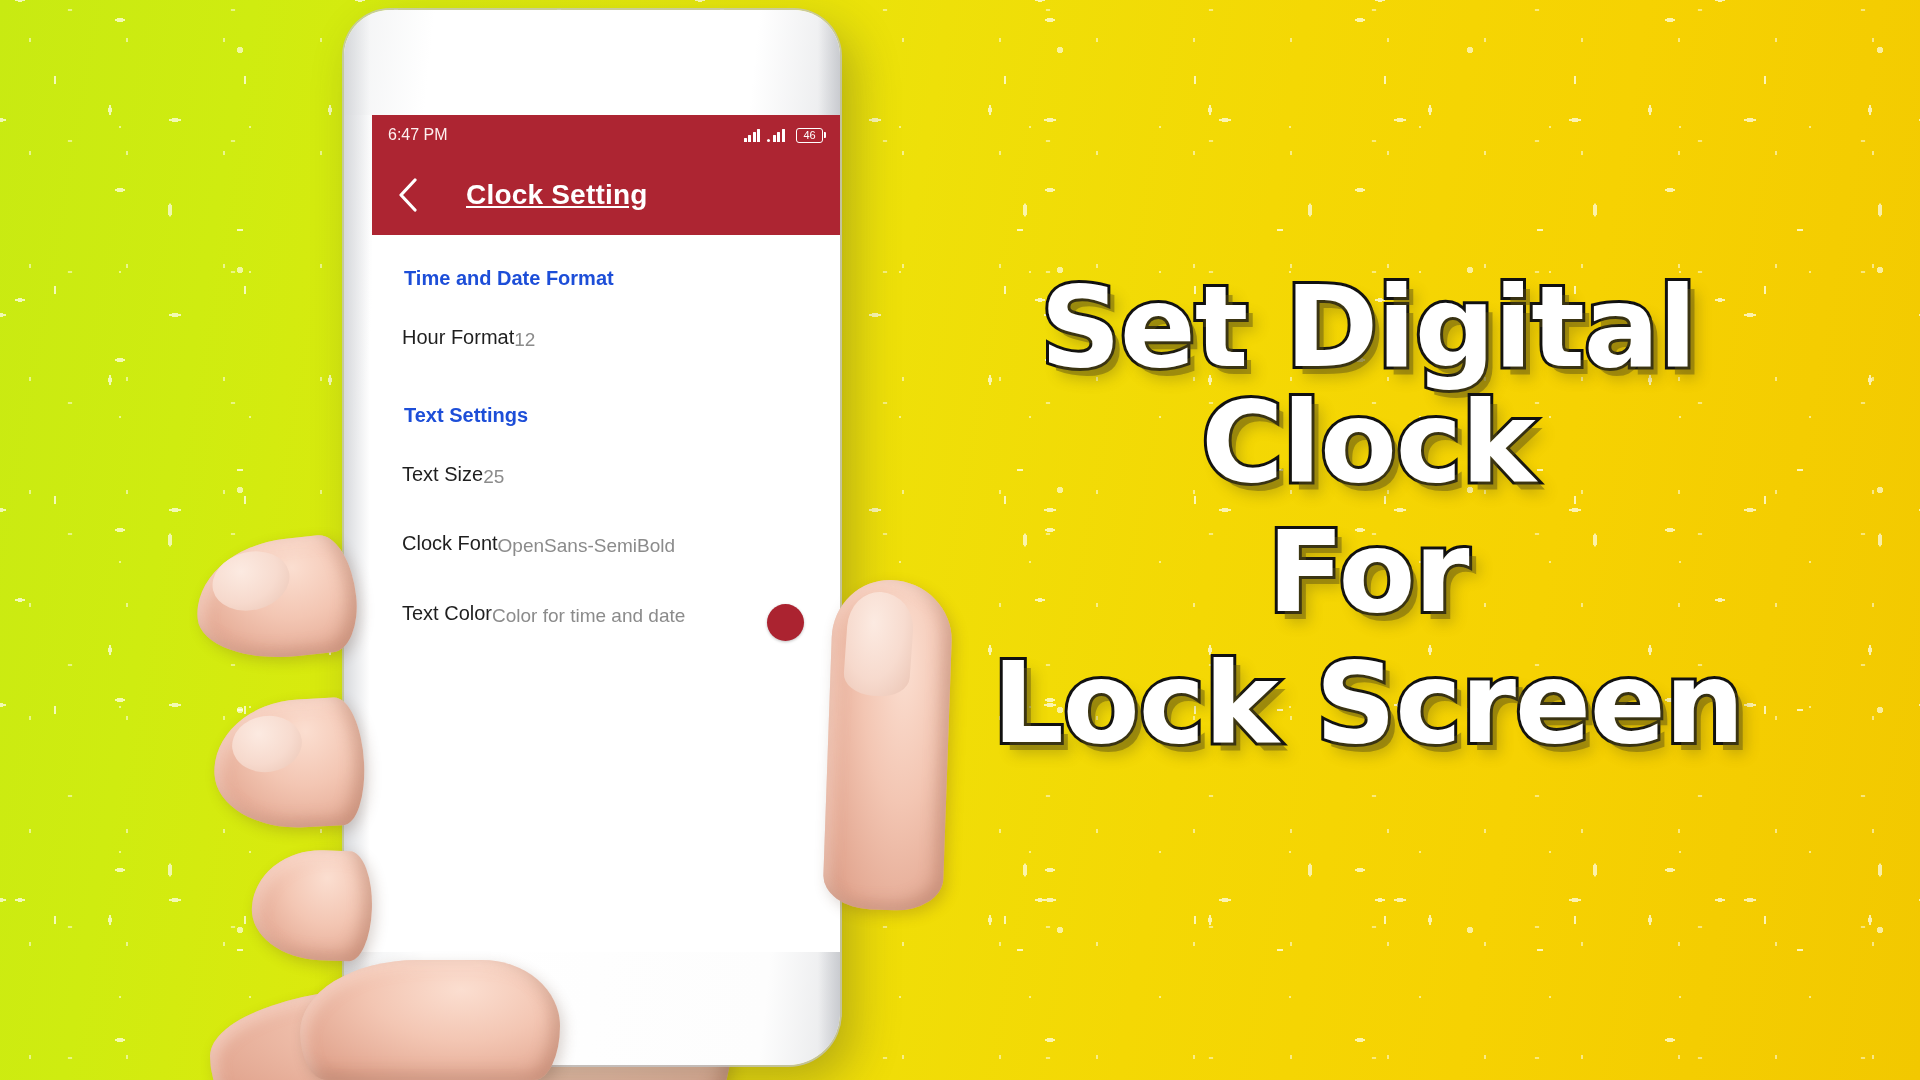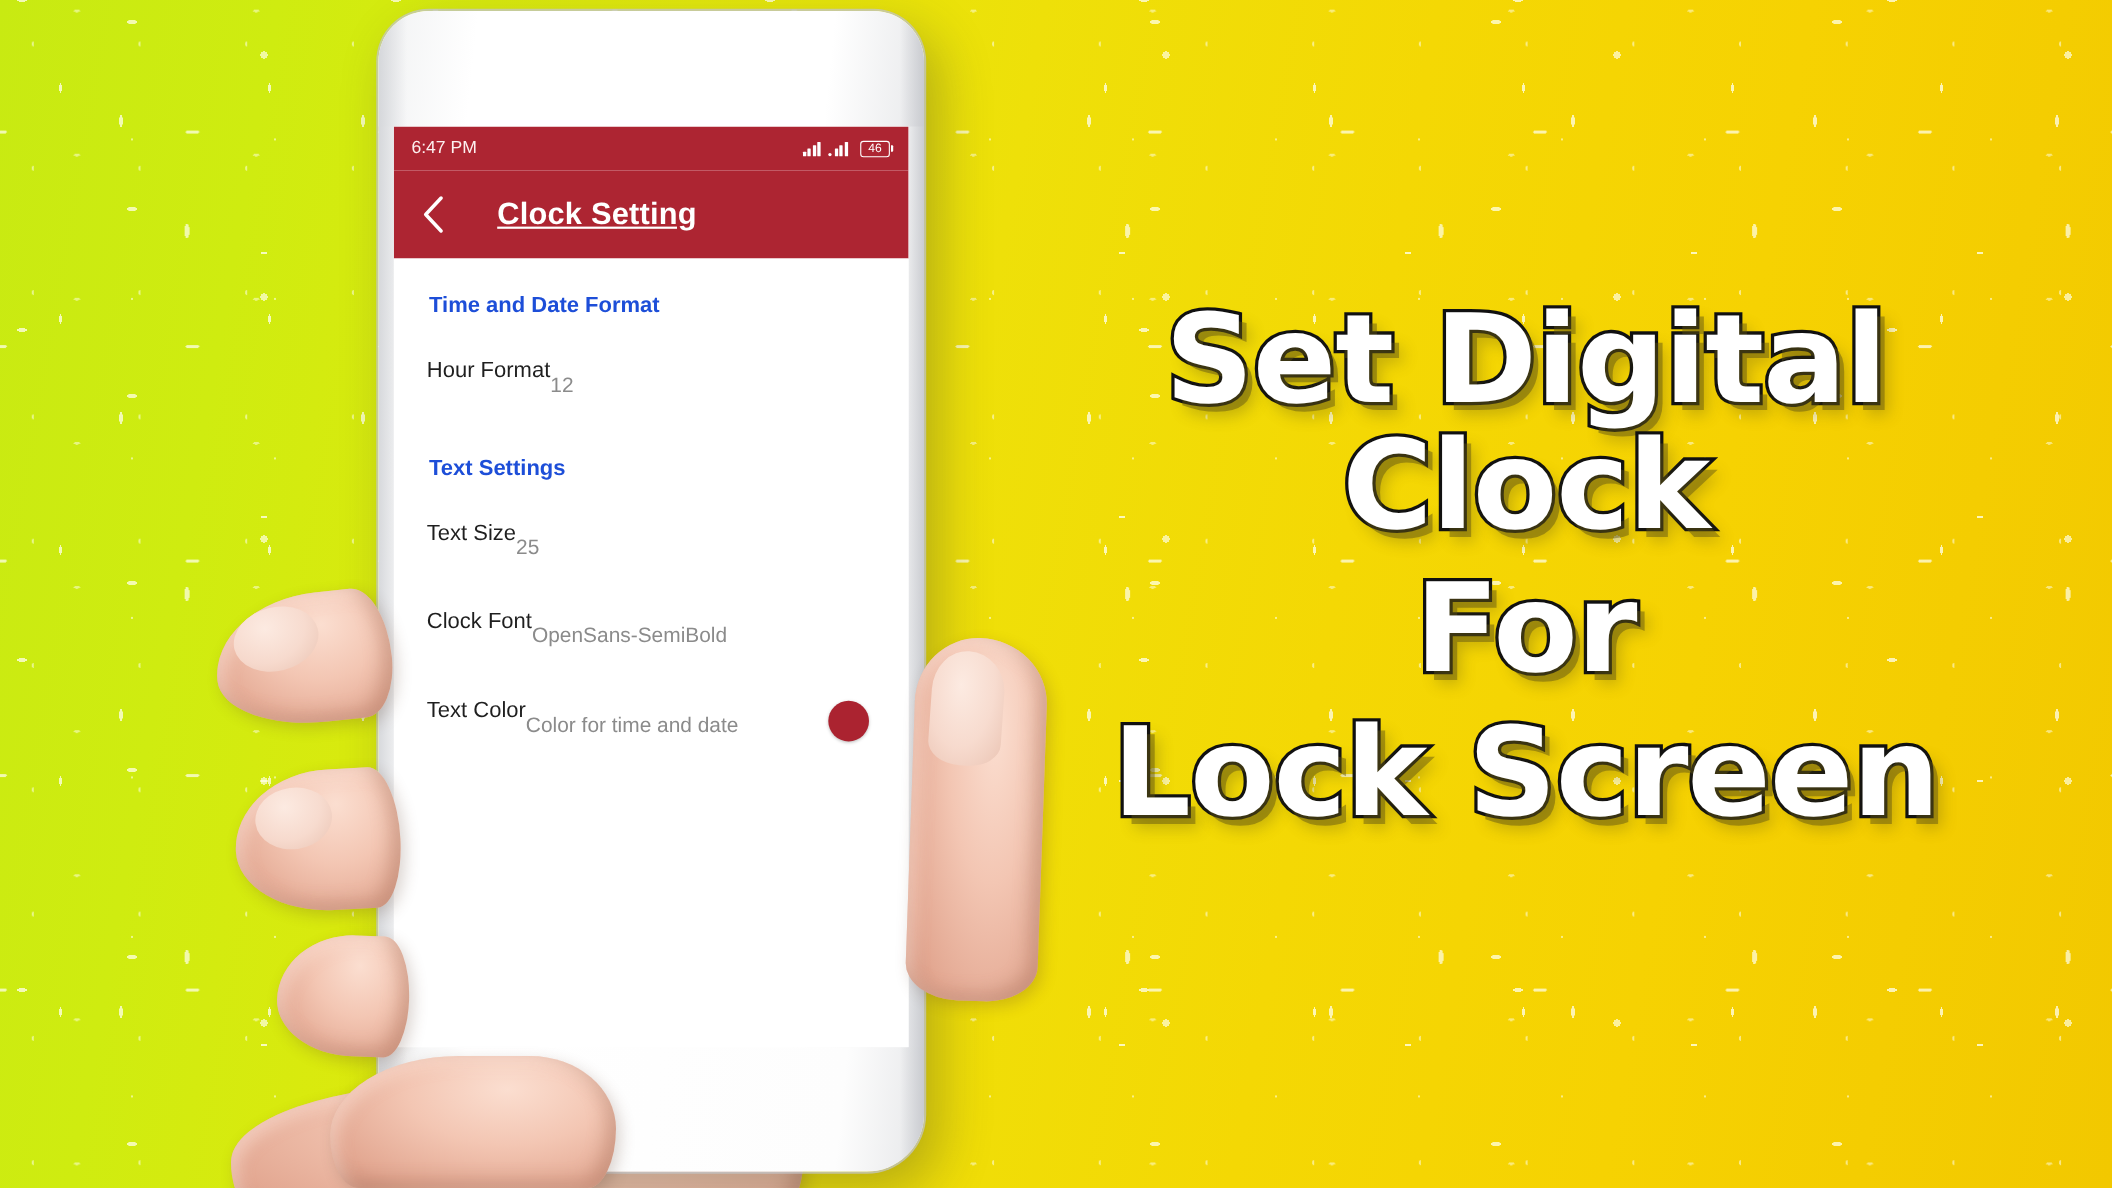--- a/index.html
+++ b/index.html
@@ -64,21 +64,21 @@
     background-size: 130px 145px, 97px 113px, 163px 131px;
     background-image:
       radial-gradient(ellipse 2px 2px at 30px 22px, rgba(255,255,230,.9) 0 55%, transparent 56%),
       radial-gradient(ellipse 2px 4px at 70px 80px, rgba(255,255,240,.85) 0 55%, transparent 56%),
       radial-gradient(ellipse 5px 2px at 110px 50px,rgba(255,255,235,.8) 0 55%, transparent 56%);
   }
 
   
   .promo {
     position: absolute;
-    left: 887px;
+    left: 868px;
     top: 270px;
     width: 1000px;
     text-align: center;
     pointer-events: none;
   }
   .promo-line {
     font-family: "DejaVu Sans", sans-serif;
     font-weight: bold;
     color: #ffffff;
     line-height: 1.03;
@@ -120,21 +120,21 @@
     background: linear-gradient(90deg, rgba(208,210,214,.85), rgba(255,255,255,0));
   }
   .phone-sheen-r {
     position: absolute; right: 0; top: 0; bottom: 0; width: 22px;
     background: linear-gradient(270deg, rgba(198,200,205,.9), rgba(255,255,255,0));
   }
 
   
   .screen {
     position: absolute;
-    left: 14px;
+    left: 28px;
     top: 105px;
     width: 468px;
     height: 837px;
     background: #ffffff;
     overflow: hidden;
   }
 
   
   .statusbar {
     height: 40px;
@@ -201,21 +201,21 @@
   }
   .list-item {
     padding: 34px 30px 6px 30px;
     cursor: pointer;
     display: flex;
     align-items: flex-start;
     justify-content: space-between;
   }
   .li-text { display: flex; flex-direction: row; }
   .li-title { font-size: 20px; color: #1f1f1f; line-height: 1.35; }
-  .li-sub { font-size: 19px; color: #8b8b8b; line-height: 1.4; margin-top: 14px; }
+  .li-sub { font-size: 19px; color: #8b8b8b; line-height: 1.4; margin-top: 3px; }
   .color-swatch {
     width: 37px; height: 37px; border-radius: 50%;
     background: #ab2330;
     margin-top: 4px; margin-right: 6px;
     box-shadow: 0 1px 3px rgba(0,0,0,.25);
     flex: none;
   }
 
   
   .hand { position: absolute; pointer-events: none; }

